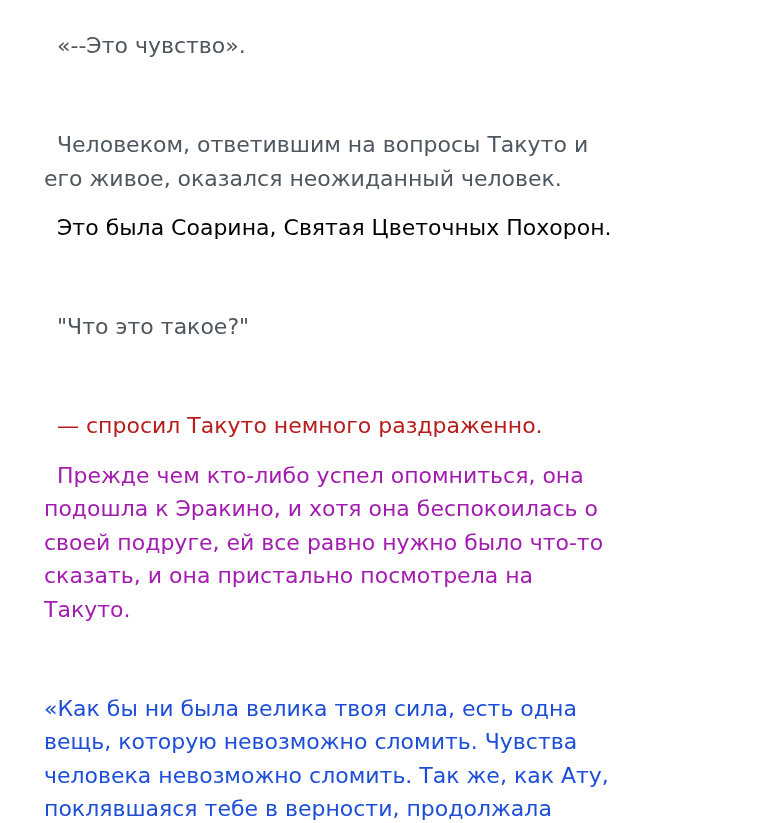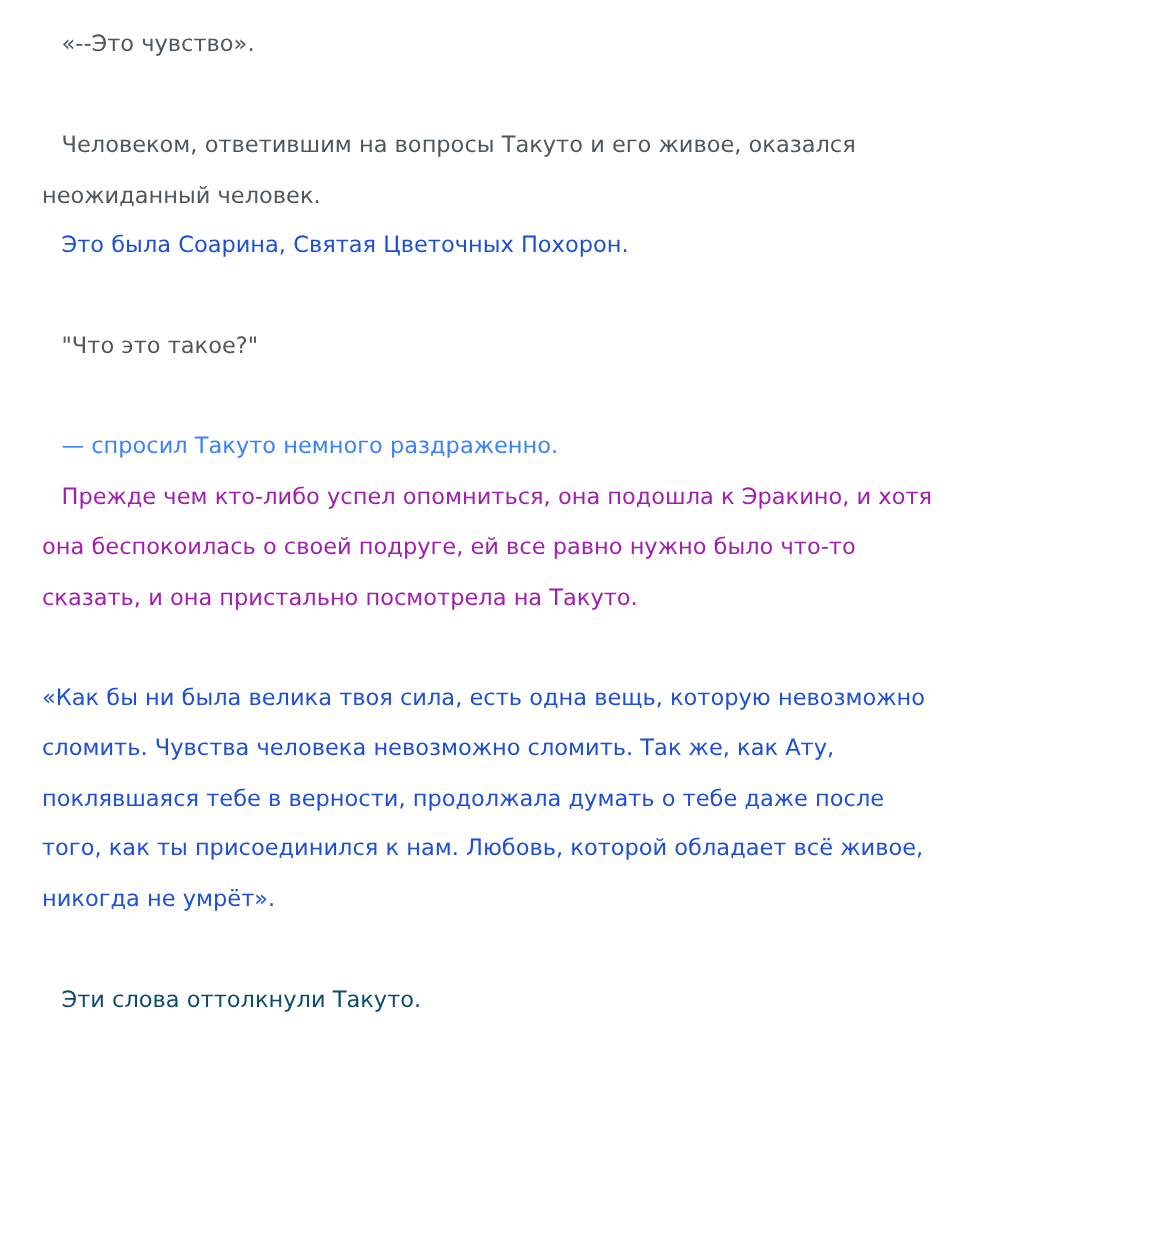--- a/index.html
+++ b/index.html
@@ -13,24 +13,24 @@
     overflow: hidden;
   }
   .reader {
     box-sizing: border-box;
     width: 769px;
     height: 823px;
     padding: 13px 141px 0 28px;
     background: #ffffff;
   }
   .reader p {
-    margin: 0;
+    margin: 16px;
     padding: 0;
     font-family: "DejaVu Sans", "Liberation Sans", sans-serif;
-    font-size: 15px;
+    font-size: 22px;
     line-height: 33.5px;
     font-weight: 400;
     color: #4e565e;
     text-align: left;
   }
   .reader p.indent {
     text-indent: 13px;
   }
   .spacer {
     height: 33.5px;
@@ -39,29 +39,29 @@
 </head>
 <body>
 
 <div class="reader" style="background: rgb(255, 255, 255);">
 
   <p class="indent" style="color: rgb(78, 86, 94);">«--Это чувство».</p>
 
   <div class="spacer"></div>
 
   <p class="indent" style="color: rgb(78, 86, 94);">Человеком, ответившим на вопросы Такуто и его живое, оказался неожиданный человек.</p>
-  <p class="indent" style="color: #1d4ed8;">Это была Соарина, Святая Цветочных Похорон.</p>
+  <p class="indent" style="color: #000000;">Это была Соарина, Святая Цветочных Похорон.</p>
 
   <div class="spacer"></div>
 
   <p class="indent" style="color: rgb(78, 86, 94);">"Что это такое?"</p>
 
   <div class="spacer"></div>
 
-  <p class="indent" style="color: #3b82f6;">— спросил Такуто немного раздраженно.</p>
+  <p class="indent" style="color: #b91c1c;">— спросил Такуто немного раздраженно.</p>
   <p class="indent" style="color: #a21caf;">Прежде чем кто-либо успел опомниться, она подошла к Эракино, и хотя она беспокоилась о своей подруге, ей все равно нужно было что-то сказать, и она пристально посмотрела на Такуто.</p>
 
   <div class="spacer"></div>
 
   <p style="color: #1d4ed8;">«Как бы ни была велика твоя сила, есть одна вещь, которую невозможно сломить. Чувства человека невозможно сломить. Так же, как Ату, поклявшаяся тебе в верности, продолжала думать о тебе даже после того, как ты присоединился к нам. Любовь, которой обладает всё живое, никогда не умрёт».</p>
 
   <div class="spacer"></div>
 
   <p class="indent" style="color: #0c4a6e;">Эти слова оттолкнули Такуто.</p>
 

